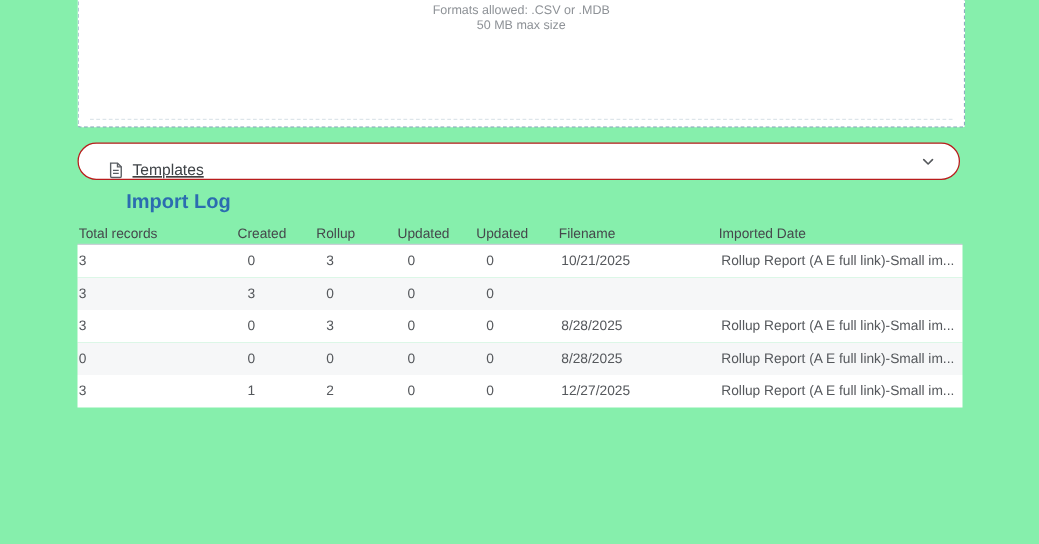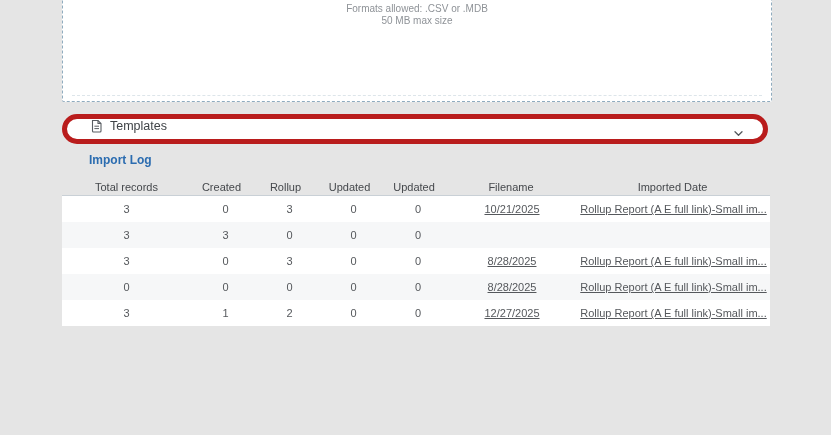--- a/index.html
+++ b/index.html
@@ -1,64 +1,63 @@
 <!DOCTYPE html>
 <html><head>
 <meta charset="utf-8">
 <style>
   html,body{margin:0;padding:0;background:#ffffff;}
   .canvas{
-    position:relative;width:831px;height:435px;background:#e5e5e5;overflow:hidden;
+    position:relative;width:831px;height:435px;background:#86efac;overflow:hidden;
     font-family:"Liberation Sans", sans-serif;
   }
   
   .upload-area{
     position:absolute;left:62px;top:-26px;width:708px;height:126px;
     border:1px dashed #8fabbe;border-radius:2px;background:#ffffff;
   }
   .upload-text{
     position:absolute;left:0;right:0;top:28px;text-align:center;
     font-size:10px;line-height:12px;color:#8e9297;
   }
   .inner-dash{
     position:absolute;left:9px;right:9px;bottom:5px;height:0;
     border-top:1px dashed #dde5ea;
   }
   
   .templates{
     position:absolute;left:62px;top:114px;width:706px;height:30px;
-    border:5px solid #b91c1c;border-radius:15px;background:#ffffff;
-    display:flex;align-items:flex-start;cursor:pointer;box-sizing:border-box;
+    border:1px solid #b91c1c;border-radius:15px;background:#ffffff;
+    display:flex;align-items:flex-end;cursor:pointer;box-sizing:border-box;text-decoration:underline;
   }
   .doc-icon{display:inline-flex;margin-left:23px;margin-right:7px;}
   .tpl-label{font-size:12.5px;color:#3f4347;}
   .chev{position:absolute;right:18px;top:8px;display:inline-flex;}
   
   .log-title{
-    position:absolute;left:62px;top:153px;
-    font-size:12px;font-weight:700;color:#2b6cb0;padding-left:27px;
+    position:absolute;left:74px;top:153px;
+    font-size:16px;font-weight:700;color:#2b6cb0;padding-left:27px;
   }
   .tbl{position:absolute;left:62px;top:178px;width:708px;}
   .row{
     display:grid;grid-template-columns:128px 63px 65px 63px 66px 128px 1fr;
     align-items:center;
-    text-align:center;
   }
   .thead{height:17px;border-bottom:1px solid #c9d0d6;}
   .thead .cell{font-size:11px;color:#45484c;}
   .trow{height:26px;}
   .trow:nth-child(odd){background:#f6f7f8;}
   .trow{background:#ffffff;}
   .cell{
     font-size:11px;color:#55585c;white-space:nowrap;overflow:hidden;
     text-overflow:ellipsis;
   }
   .cell.num{padding-left:8px;}
   .cell.first{padding-left:1px;}
-  .cell.date,.cell.file{padding-left:2px;text-decoration:underline;}
+  .cell.date,.cell.file{padding-left:2px;}
   .trow.alt{background:#f6f7f8;}
   svg{display:block;}
 </style>
 </head>
 <body>
 
 <div class="canvas">
 
   <div class="upload-area">
     <div class="upload-text">

